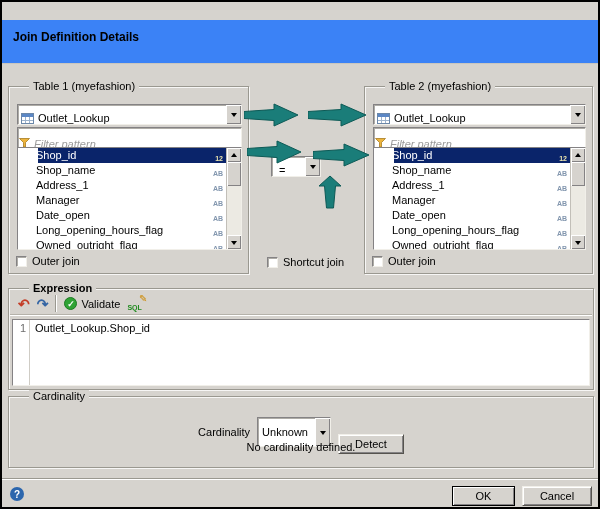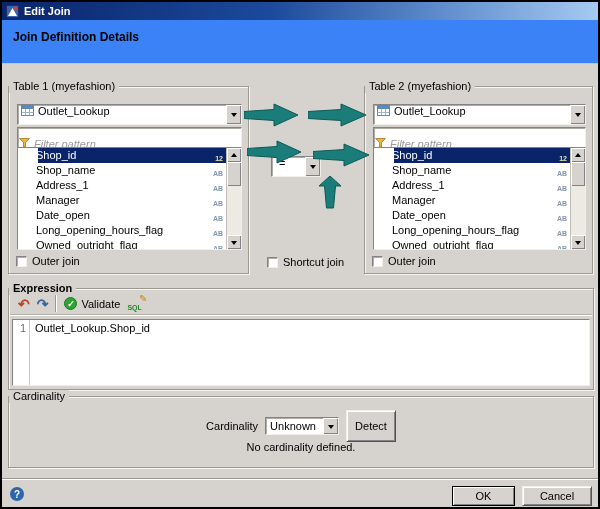--- a/index.html
+++ b/index.html
@@ -13,27 +13,27 @@
     background:linear-gradient(90deg,#0a246a 0%,#1b4a9c 45%,#6f9bd6 80%,#a6caf0 100%);
     display:flex; align-items:center; gap:5px; padding:0 4px; color:#fff; font-weight:bold; }
   .app-icon { width:13px; height:13px; display:inline-block; }
 
   
   .dlg-header { position:absolute; left:0; top:18px; right:0; height:44px; background:#3b82f6; border-bottom:1px solid #c9c6bf; }
   .dlg-heading { font-weight:bold; font-size:12px; padding:10px 0 0 11px; }
 
   
   .group { position:absolute; border:1px solid #9a9890; box-shadow:1px 1px 0 rgba(255,255,255,.8) inset, 1px 1px 0 rgba(255,255,255,.8); }
-  .group-label { position:absolute; top:-7px; left:0; background:#d6d3ce; padding:0 4px; line-height:13px; }
+  .group-label { position:absolute; top:-7px; left:20px; background:#d6d3ce; padding:0 4px; line-height:13px; }
   .group-label.bold { font-weight:bold; }
 
   
   .sunken { background:#fff; border:1px solid; border-color:#848284 #f1efe9 #f1efe9 #848284; box-shadow:inset 1px 1px 0 #aeaca6; }
 
-  .combo { position:absolute; display:flex; align-items:flex-start; background:#fff;
+  .combo { position:absolute; display:flex; align-items:flex-end; background:#fff;
     border:1px solid; border-color:#848284 #f1efe9 #f1efe9 #848284; box-shadow:inset 1px 1px 0 #aeaca6; height:21px; }
   .combo .combo-text { padding-left:4px; white-space:nowrap; overflow:hidden; }
   .combo .tbl-ic { margin-left:3px; flex:0 0 auto; display:inline-flex; }
   .dd-btn { margin-left:auto; width:15px; align-self:stretch; background:#d6d3ce;
     box-shadow:inset 1px 1px 0 #fff, inset -1px -1px 0 #848284; display:flex; align-items:center; justify-content:center; flex:0 0 auto; }
   .tri-down { width:0; height:0; border:3px solid transparent; border-top:4px solid #000; margin-top:4px; }
   .tri-up-s { width:0; height:0; border:3px solid transparent; border-bottom:4px solid #000; margin-bottom:4px; }
 
   .filter-field { position:absolute; height:33px; display:flex; align-items:center; gap:4px; padding-left:1px; }
   .filter-field input { border:none; outline:none; flex:1; min-width:0; font-family:"Liberation Sans",sans-serif; font-size:11px; background:transparent; }
@@ -80,49 +80,39 @@
   
   .editor { position:absolute; left:3px; right:3px; top:30px; bottom:3px; background:#fff;
     border:1px solid; border-color:#848284 #f1efe9 #f1efe9 #848284; }
   .gutter { position:absolute; left:0; top:0; bottom:0; width:17px; background:#fff; border-right:1px solid #cfccc5;
     color:#6e6e6e; text-align:right; padding:2px 3px 0 0; }
   .code-line { position:absolute; left:22px; top:2px; white-space:pre; }
 
   
   .card-row { position:absolute; left:0; right:0; top:13px; display:flex; justify-content:center; align-items:center; gap:7px; }
   .card-status { position:absolute; left:0; right:0; top:44px; text-align:center; }
-  .combo-inline { position:relative; display:flex; align-items:center; background:#fff; width:74px; height:18px;
+  .combo-inline { position:relative; display:flex; align-items:center; background:#fff; width:74px; height:30px;
     border:1px solid; border-color:#848284 #f1efe9 #f1efe9 #848284; box-shadow:inset 1px 1px 0 #aeaca6; }
 
   
   .btn { position:absolute; height:20px; background:#d6d3ce; display:flex; align-items:center; justify-content:center;
     border:1px solid; border-color:#f1efe9 #55534e #55534e #f1efe9; box-shadow:inset 1px 1px 0 #fff, inset -1px -1px 0 #848284; }
   .btn.default { border:1px solid #000; }
-  .btn-s { height:32px; background:#d6d3ce; display:flex; align-items:center; justify-content:center; padding:0 8px;
-    border:1px solid; border-color:#f1efe9 #55534e #55534e #f1efe9; box-shadow:inset 1px 1px 0 #fff, inset -1px -1px 0 #848284; }
+  .btn-s { height:20px; background:#d6d3ce; display:flex; align-items:center; justify-content:center; padding:0 16px;
+    border:1px solid; border-color:#f1efe9 #55534e #55534e #f1efe9; box-shadow:inset 1px 1px 0 #fff, inset -1px -1px 0 #848284;margin-top:24px; }
 
   .footer-sep { position:absolute; left:0; right:0; top:476px; border-top:1px solid #9a9890; border-bottom:1px solid #fff; }
   .help-icon { position:absolute; left:8px; top:485px; width:14px; height:14px; border-radius:50%; background:#2c66ad; color:#fff;
     font-weight:bold; font-size:10px; display:flex; align-items:center; justify-content:center; }
 </style>
 </head>
 <body>
 
 <div class="screen">
 
-  <div class="titlebar">
-    <span class="app-icon">
-      <svg width="13" height="13">
-          <rect x="0.5" y="0.5" width="12" height="12" fill="#3a62b0" stroke="#17326b"></rect>
-          <polygon points="2,11 6.5,3 11,11" fill="#fff"></polygon>
-          <circle cx="9.5" cy="3.5" r="2" fill="#d23b2f"></circle>
-        </svg>
-    </span>
-    <span>Edit Join</span>
-  </div>
 
   <div class="dlg-header">
     <div class="dlg-heading">Join Definition Details</div>
   </div>
 
   <div class="group" style="left:6px; top:84px; width:241px; height:188px;">
     <span class="group-label">Table 1 (myefashion)</span>
 
     <div class="combo" style="left:8px; top:17px; width:225px;">
       <span class="tbl-ic">

